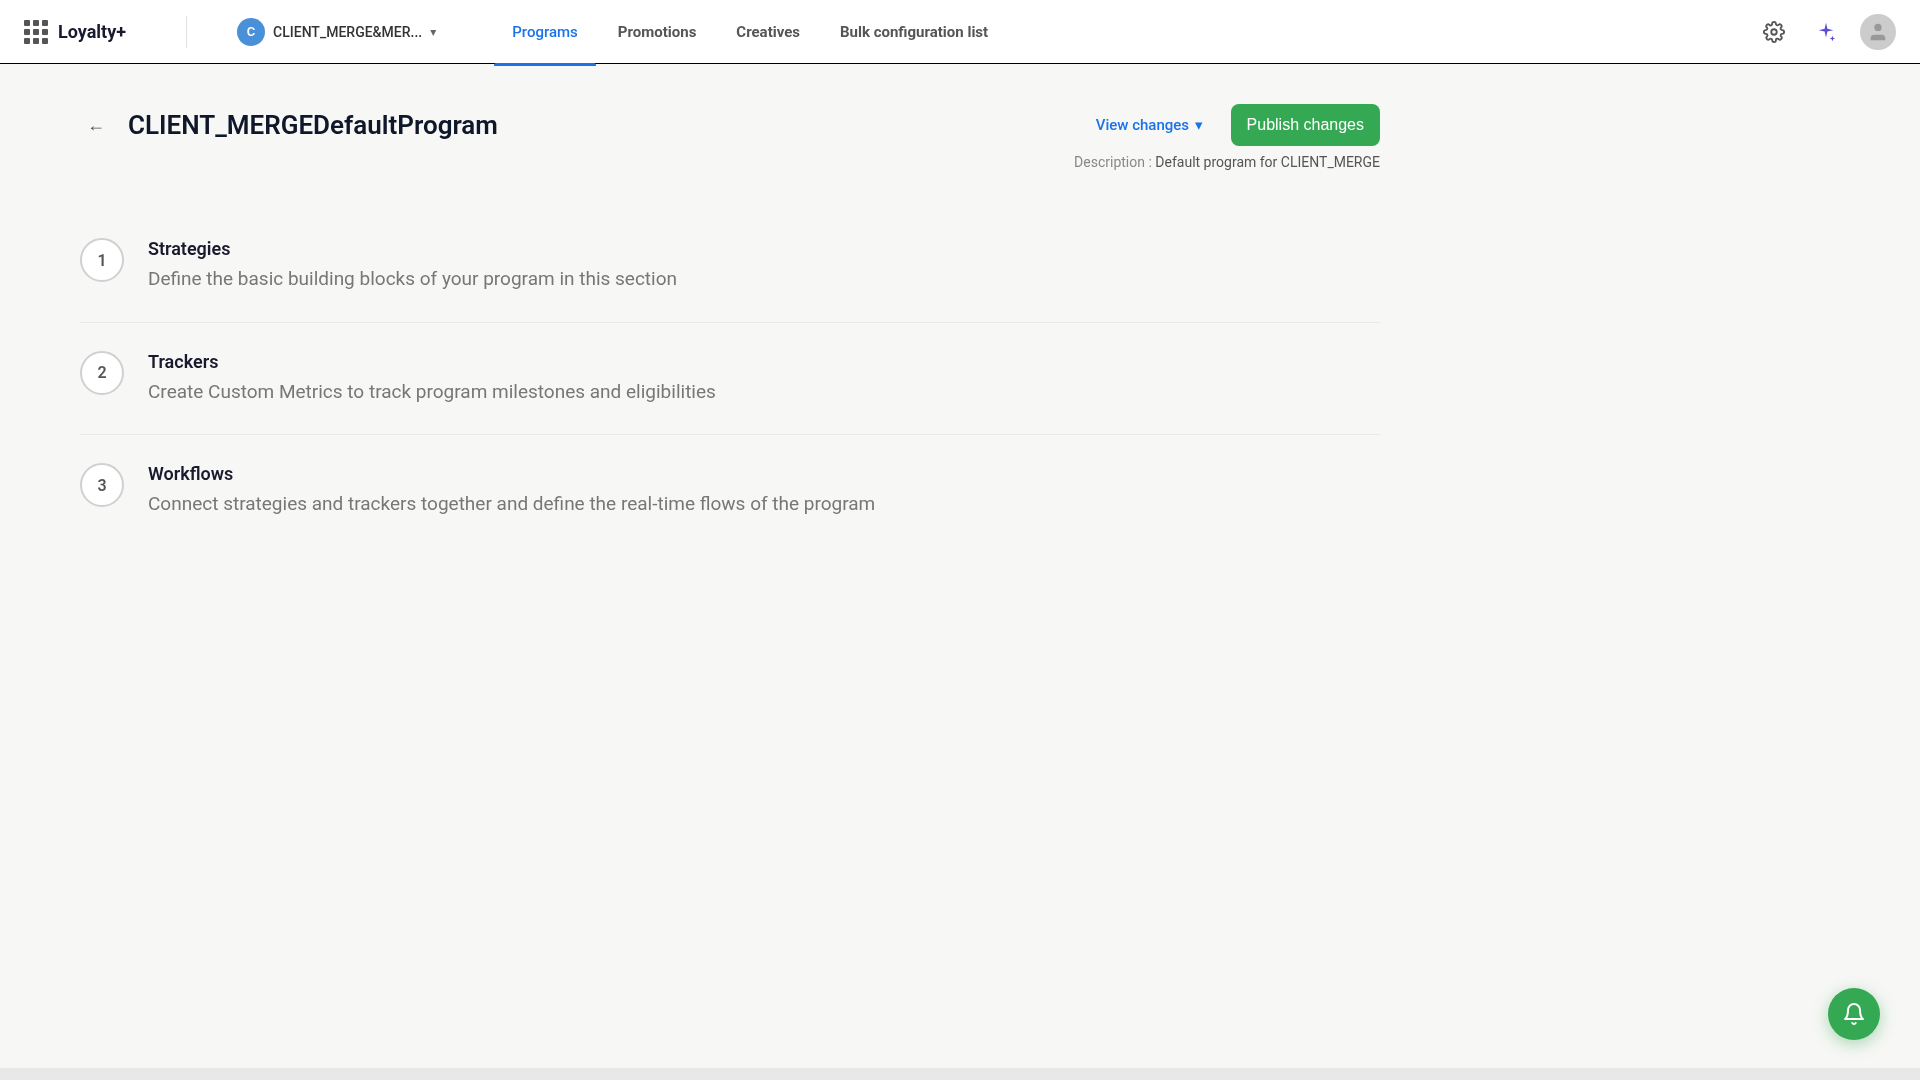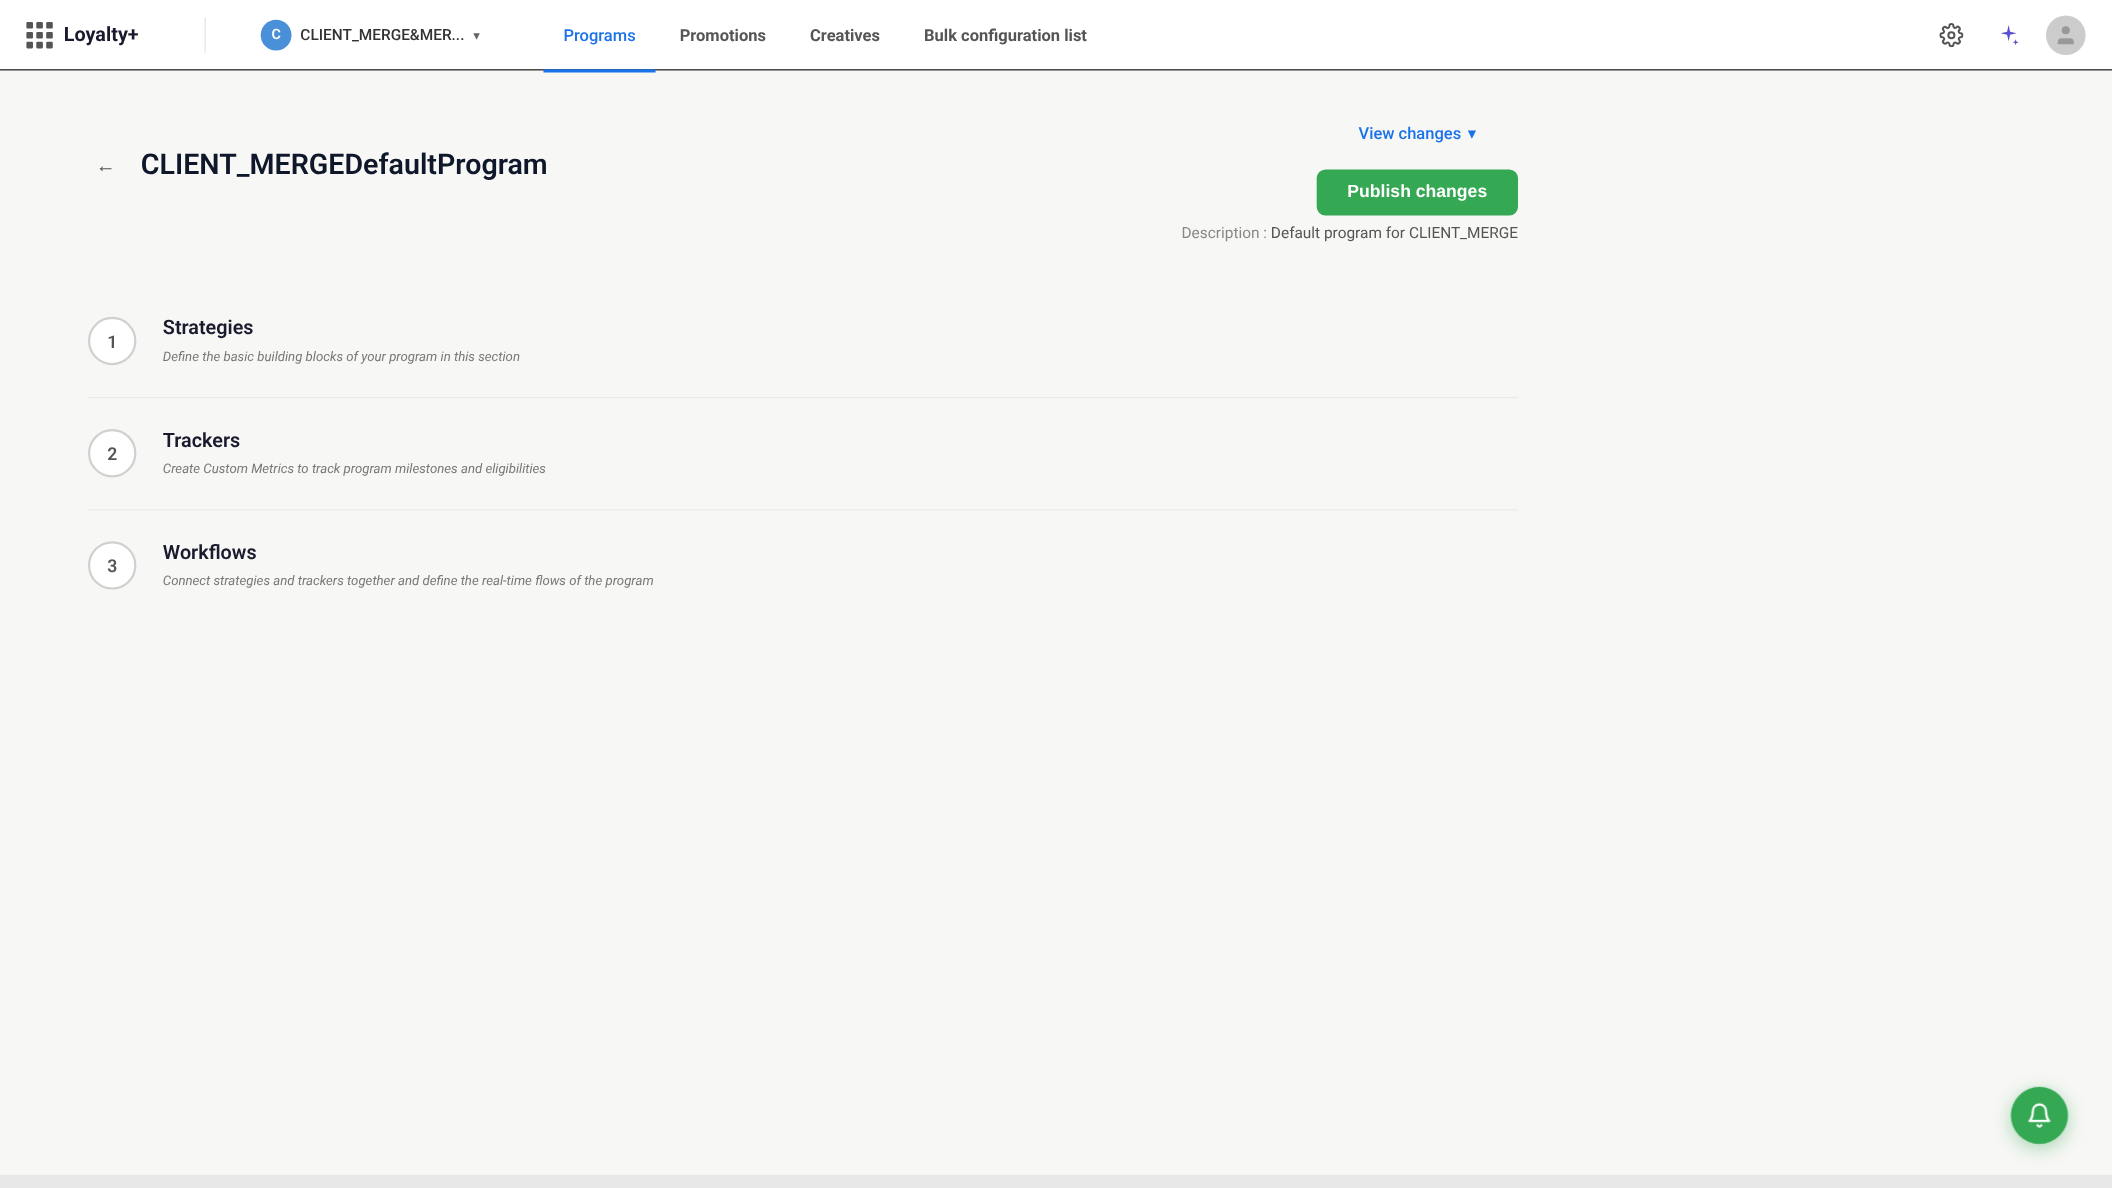--- a/index.html
+++ b/index.html
@@ -179,42 +179,41 @@
     }
     .page-title {
       font-size: 26px;
       font-weight: 600;
       color: #0f172a;
     }
     .header-actions {
       display: flex;
       align-items: center;
       gap: 16px;
-      flex-direction: column;
     }
     .view-changes-btn {
       display: flex;
       align-items: center;
       gap: 6px;
       color: #1a73e8;
       font-size: 15px;
       font-weight: 500;
       cursor: pointer;
       padding: 8px 12px;
       border-radius: 6px;
       transition: background 0.2s;
     }
     .publish-btn {
       background: #34a853;
       color: white;
       border: none;
       border-radius: 8px;
-      padding: 12px 28px;
+      padding: 12px 16px;
       font-size: 16px;
-      font-weight: 700;
+      font-weight: 400;
       cursor: pointer;
       transition: background 0.2s;
     }
     .description-row {
       margin-bottom: 40px;
       font-size: 14px;
       color: #555;
       padding-left: 48px;
       text-align: right;
     }
@@ -256,24 +255,23 @@
       background: white;
     }
     .section-info {}
     .section-title {
       font-size: 18px;
       font-weight: 600;
       color: #1a1a2e;
       margin-bottom: 6px;
     }
     .section-desc {
-      font-size: 12px;
+      font-size: 19px;
       color: #777;
       line-height: 1.5;
-      font-style: italic;
     }
 
     
     .notification-fab {
       position: fixed;
       bottom: 40px;
       right: 40px;
       width: 52px;
       height: 52px;
       border-radius: 50%;

